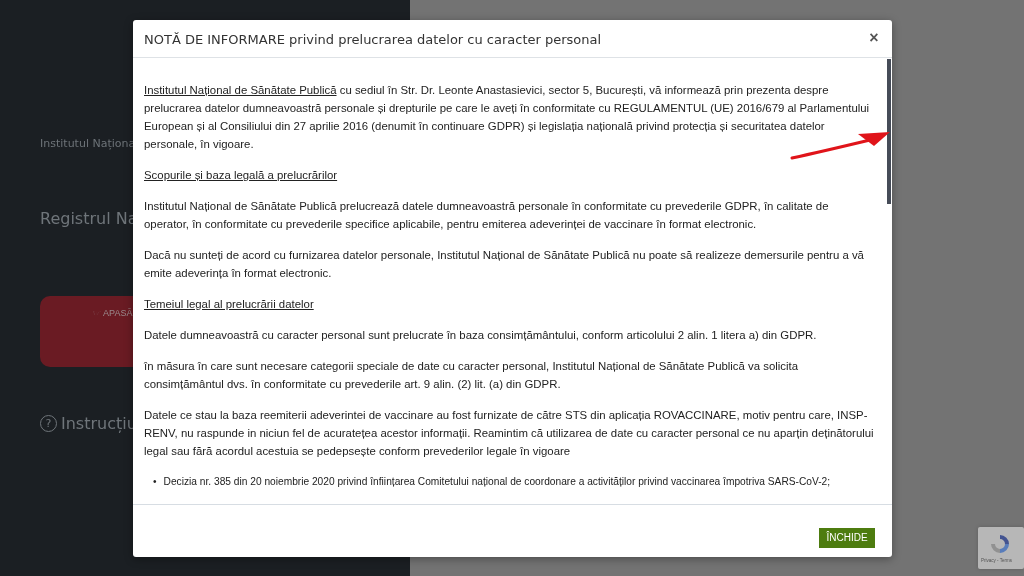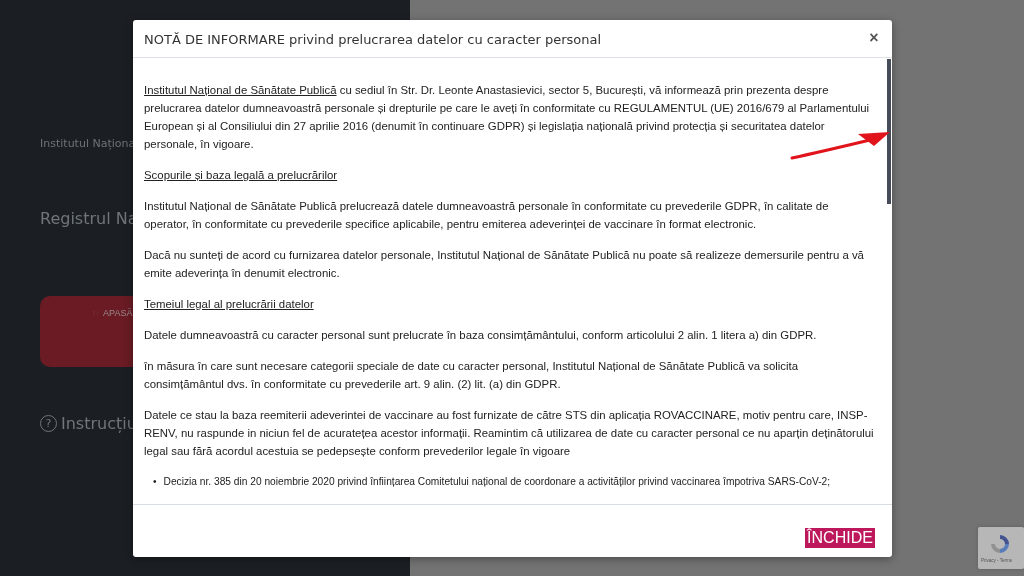--- a/index.html
+++ b/index.html
@@ -25,21 +25,21 @@
   .content { position: absolute; left: 11px; top: 23px; width: 730px; font-size: 11.4px; line-height: 18px; color: #222; }
   .content p { margin-bottom: 13px; }
   .content .u { text-decoration: underline; }
   .content ul { margin-left: 9px; list-style: none; font-size: 10.2px; }
   .content ul li::before { content: "•"; margin-right: 7px; }
 
   .scrollbar { position: absolute; right: 0; top: 0; width: 6px; height: 447px; background: #fff; }
   .scroll-thumb { position: absolute; right: 1px; top: 1px; width: 4px; height: 145px; background: #464c58; }
 
   .modal-footer { position: absolute; left: 0; top: 485px; width: 759px; height: 52px; }
-  .btn-close { position: absolute; right: 17px; top: 23px; width: 70px; height: 20px; background: #be185d; color: #fff; font-size: 16px; text-align: center; line-height: 20px; cursor: pointer; }
+  .btn-close { position: absolute; right: 17px; top: 23px; width: 56px; height: 20px; background: #4d7c0f; color: #fff; font-size: 10px; text-align: center; line-height: 20px; cursor: pointer; }
 
   .arrow { position: absolute; left: 790px; top: 128px; width: 102px; height: 34px; pointer-events: none; }
 
   .recaptcha { position: absolute; left: 978px; top: 527px; width: 46px; height: 42px; background: #f0f0f0; border-radius: 2px; box-shadow: 0 0 4px rgba(0,0,0,.3); opacity: .55; }
   .recaptcha .logo { position: absolute; left: 10px; top: 5px; width: 24px; height: 24px; }
   .recaptcha .txt { position: absolute; left: 3px; top: 31px; font-size: 4.5px; color: #333; white-space: nowrap; }
 </style>
 </head>
 <body>
 
@@ -60,21 +60,21 @@
   <div class="modal-header">
     <div class="modal-title">NOTĂ DE INFORMARE privind prelucrarea datelor cu caracter personal</div>
     <div class="close-x">×</div>
   </div>
 
   <div class="modal-body">
     <div class="content">
       <p><span class="u">Institutul Național de Sănătate Publică</span><span> cu sediul în Str. Dr. Leonte Anastasievici, sector 5, București, vă informează prin prezenta despre prelucrarea datelor dumneavoastră personale și drepturile pe care le aveți în conformitate cu REGULAMENTUL (UE) 2016/679 al Parlamentului European și al Consiliului din 27 aprilie 2016 (denumit în continuare GDPR) și legislația națională privind protecția și securitatea datelor personale, în vigoare.</span></p>
       <p class="u">Scopurile și baza legală a prelucrărilor</p>
       <p>Institutul Național de Sănătate Publică prelucrează datele dumneavoastră personale în conformitate cu prevederile GDPR, în calitate de operator, în conformitate cu prevederile specifice aplicabile, pentru emiterea adeverinței de vaccinare în format electronic.</p>
-      <p>Dacă nu sunteți de acord cu furnizarea datelor personale, Institutul Național de Sănătate Publică nu poate să realizeze demersurile pentru a vă emite adeverința în denumit electronic.</p>
+      <p>Dacă nu sunteți de acord cu furnizarea datelor personale, Institutul Național de Sănătate Publică nu poate să realizeze demersurile pentru a vă emite adeverința în format electronic.</p>
       <p class="u">Temeiul legal al prelucrării datelor</p>
       <p>Datele dumneavoastră cu caracter personal sunt prelucrate în baza consimțământului, conform articolului 2 alin. 1 litera a) din GDPR.</p>
       <p>în măsura în care sunt necesare categorii speciale de date cu caracter personal, Institutul Național de Sănătate Publică va solicita consimțământul dvs. în conformitate cu prevederile art. 9 alin. (2) lit. (a) din GDPR.</p>
       <p>Datele ce stau la baza reemiterii adeverintei de vaccinare au fost furnizate de către STS din aplicația ROVACCINARE, motiv pentru care, INSP-RENV, nu raspunde in niciun fel de acuratețea acestor informații. Reamintim că utilizarea de date cu caracter personal ce nu aparțin deținătorului legal sau fără acordul acestuia se pedepsește conform prevederilor legale în vigoare</p>
       <ul>
         <li>Decizia nr. 385 din 20 noiembrie 2020 privind înființarea Comitetului național de coordonare a activităților privind vaccinarea împotriva SARS-CoV-2;</li>
       </ul>
     </div>
     <div class="scrollbar">
       <div class="scroll-thumb"></div>

